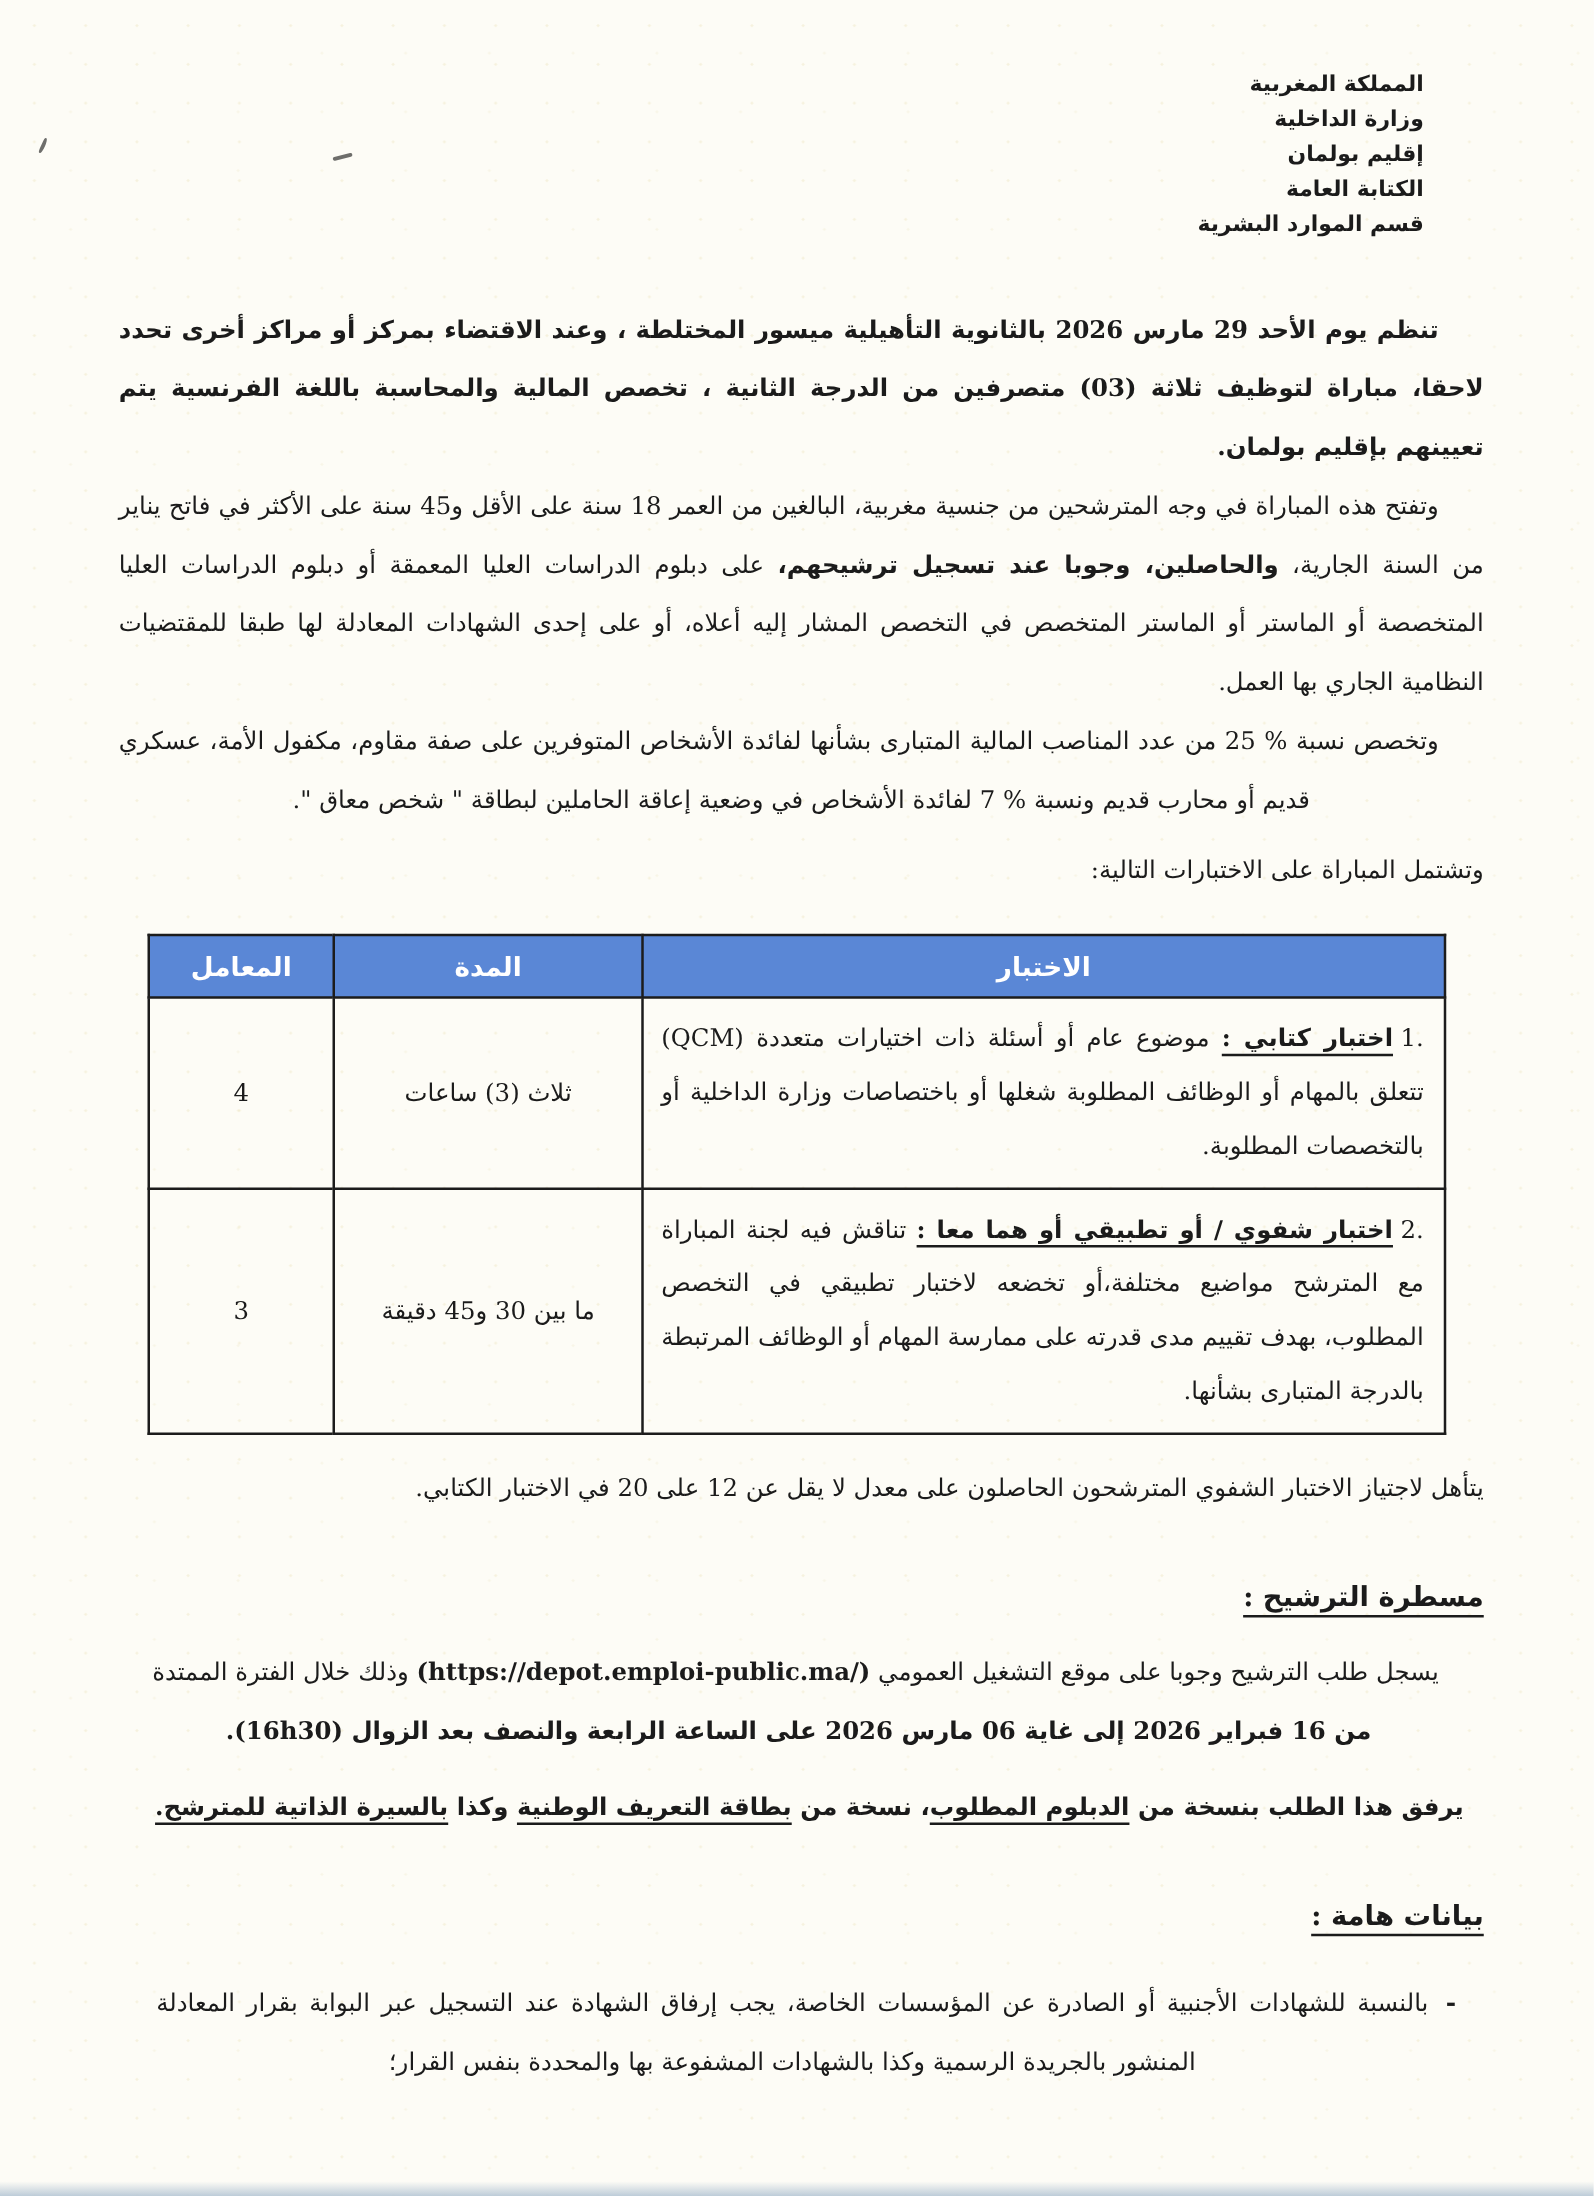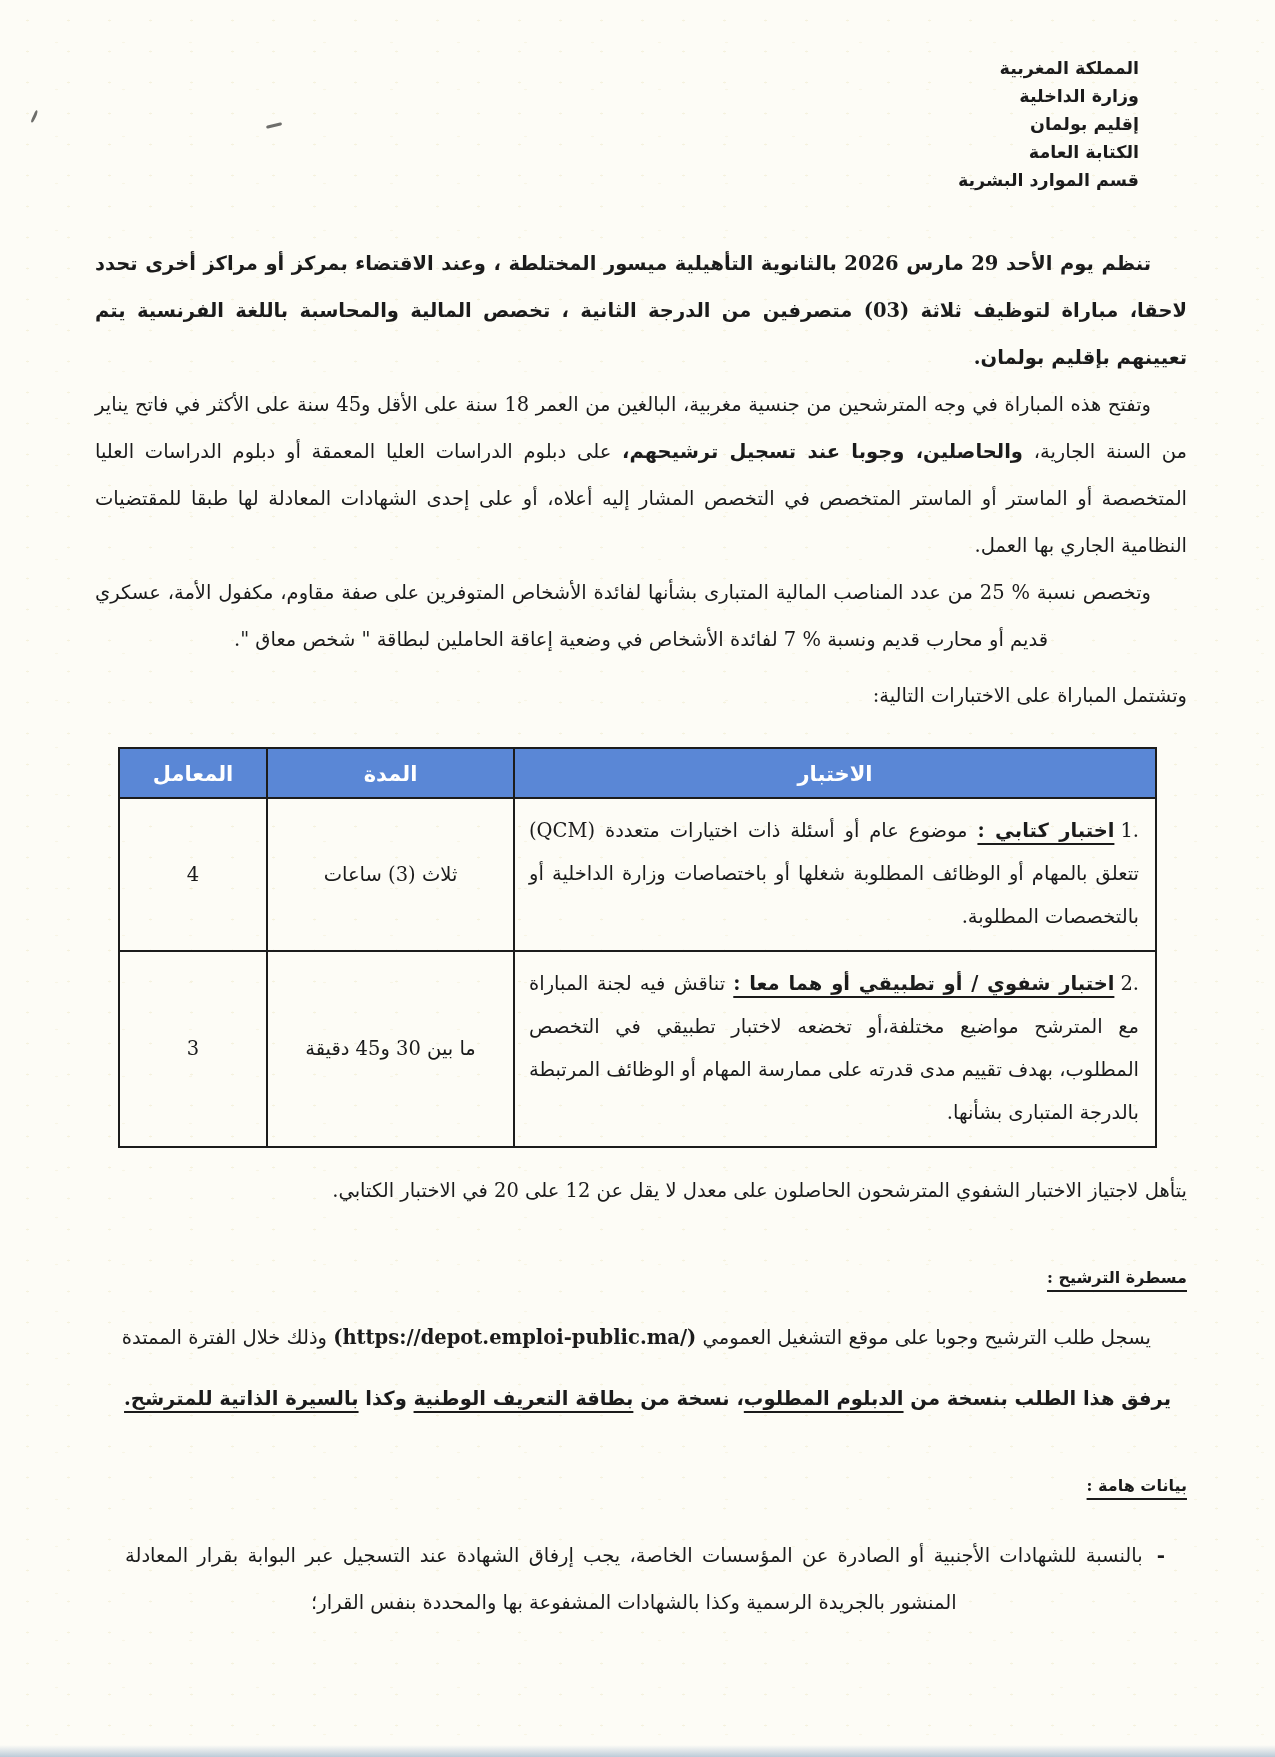--- a/index.html
+++ b/index.html
@@ -88,21 +88,21 @@
     text-align: center;
     vertical-align: middle;
     font-size: 19.5px;
     line-height: 40px;
     padding: 4px 14px;
   }
   .row-num { display: inline-block; margin-left: 6px; }
 
   .section-heading {
     margin: 44px 0 0 0;
-    font-size: 16px;
+    font-size: 22px;
     font-weight: bold;
     text-align: right;
     text-decoration: underline;
     text-decoration-thickness: 1.7px;
     text-underline-offset: 7px;
     line-height: 40px;
   }
 
   .reg-para { margin-top: 16px; text-indent: 36px; }
   .dates-line {
@@ -194,20 +194,21 @@
         </tr>
       </tbody>
     </table>
 
     <p class="line-right" style="margin-top:20px">يتأهل لاجتياز الاختبار الشفوي المترشحون الحاصلون على معدل لا يقل عن 12 على 20 في الاختبار الكتابي.</p>
 
     <h3 class="section-heading">مسطرة الترشيح :</h3>
 
     <p class="para reg-para"><span>يسجل طلب الترشيح وجوبا على موقع التشغيل العمومي </span><span class="bold" dir="ltr">(https://depot.emploi-public.ma/)</span><span> وذلك خلال الفترة الممتدة</span></p>
 
+    <p class="dates-line">من 16 فبراير 2026 إلى غاية 06 مارس 2026 على الساعة الرابعة والنصف بعد الزوال (16h30).</p>
 
     <p class="attach-line"><span>يرفق هذا الطلب بنسخة من </span><span class="u">الدبلوم المطلوب</span><span>، نسخة من </span><span class="u">بطاقة التعريف الوطنية</span><span> وكذا </span><span class="u">بالسيرة الذاتية للمترشح.</span></p>
 
     <h3 class="section-heading">بيانات هامة :</h3>
 
     <div class="bullet-row">
       <span class="bullet-dash">-</span>
       <p class="bullet-text">بالنسبة للشهادات الأجنبية أو الصادرة عن المؤسسات الخاصة، يجب إرفاق الشهادة عند التسجيل عبر البوابة بقرار المعادلة المنشور بالجريدة الرسمية وكذا بالشهادات المشفوعة بها والمحددة بنفس القرار؛</p>
     </div>
 

